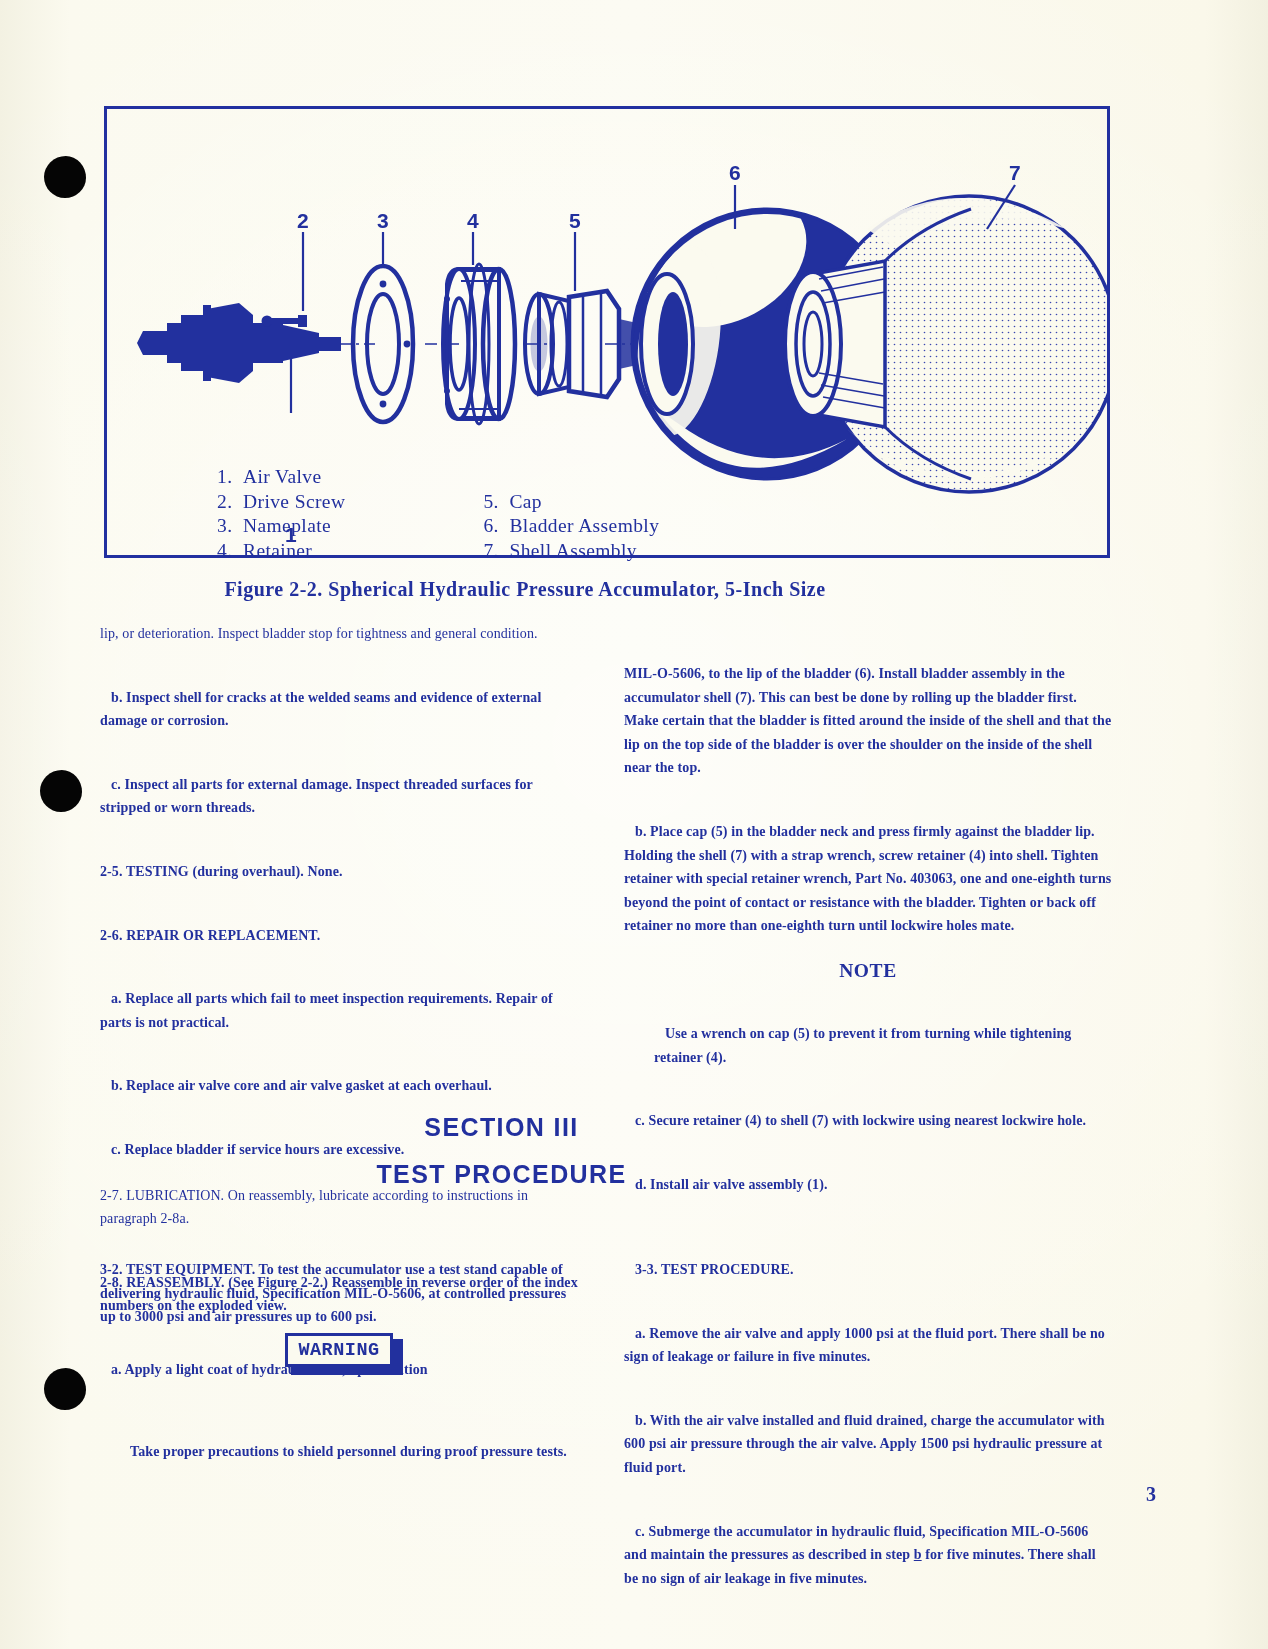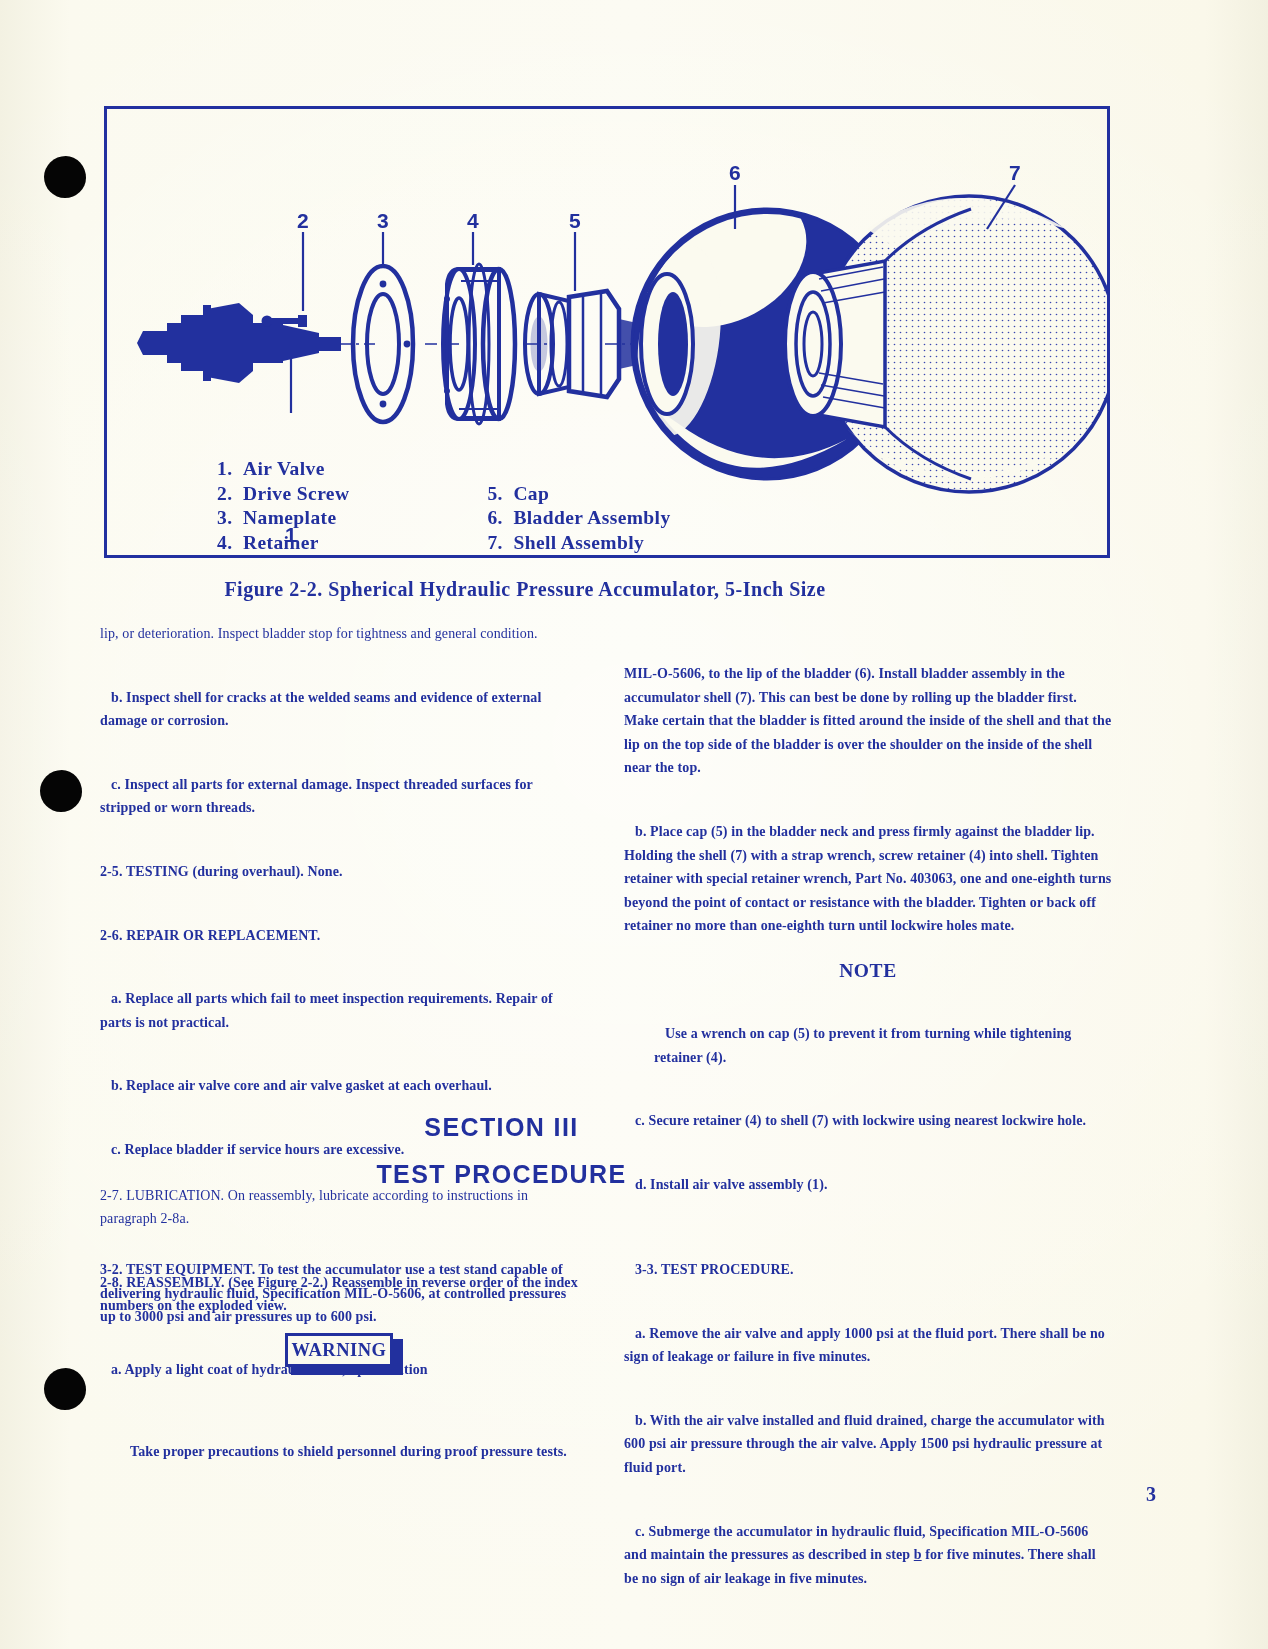--- a/index.html
+++ b/index.html
@@ -64,25 +64,25 @@
     font-family: "Liberation Sans", sans-serif;
     font-weight: bold;
     font-size: 21px;
     letter-spacing: 0.5px;
   }
 
   
   .legend {
     position: absolute;
     left: 110px;
-    top: 348px;
+    top: 356px;
     color: #22309e;
     font-family: "Liberation Serif", serif;
     font-size: 19.5px;
-    font-weight: bold;
+    font-weight: normal;
     line-height: 24.5px;
     letter-spacing: 0.4px;
   }
   .legend .col {
     display: inline-block;
     vertical-align: top;
   }
   .legend .col.right { margin-left: 138px; }
   .legend .row { white-space: nowrap; }
   .legend .num {
@@ -192,21 +192,21 @@
     top: 0;
     width: 108px;
     height: 34px;
     border: 3px solid #22309e;
     background: #fbfaef;
     box-sizing: border-box;
     display: flex;
     align-items: center;
     justify-content: center;
     color: #22309e;
-    font-family: Liberation Serif, serif;
+    font-family: Liberation Mono, monospace;
     font-weight: bold;
     font-size: 18.5px;
     letter-spacing: 0.5px;
   }
   .warning-text {
     position: absolute;
     left: 100px;
     top: 1400px;
     width: 480px;
     color: #22309e;

